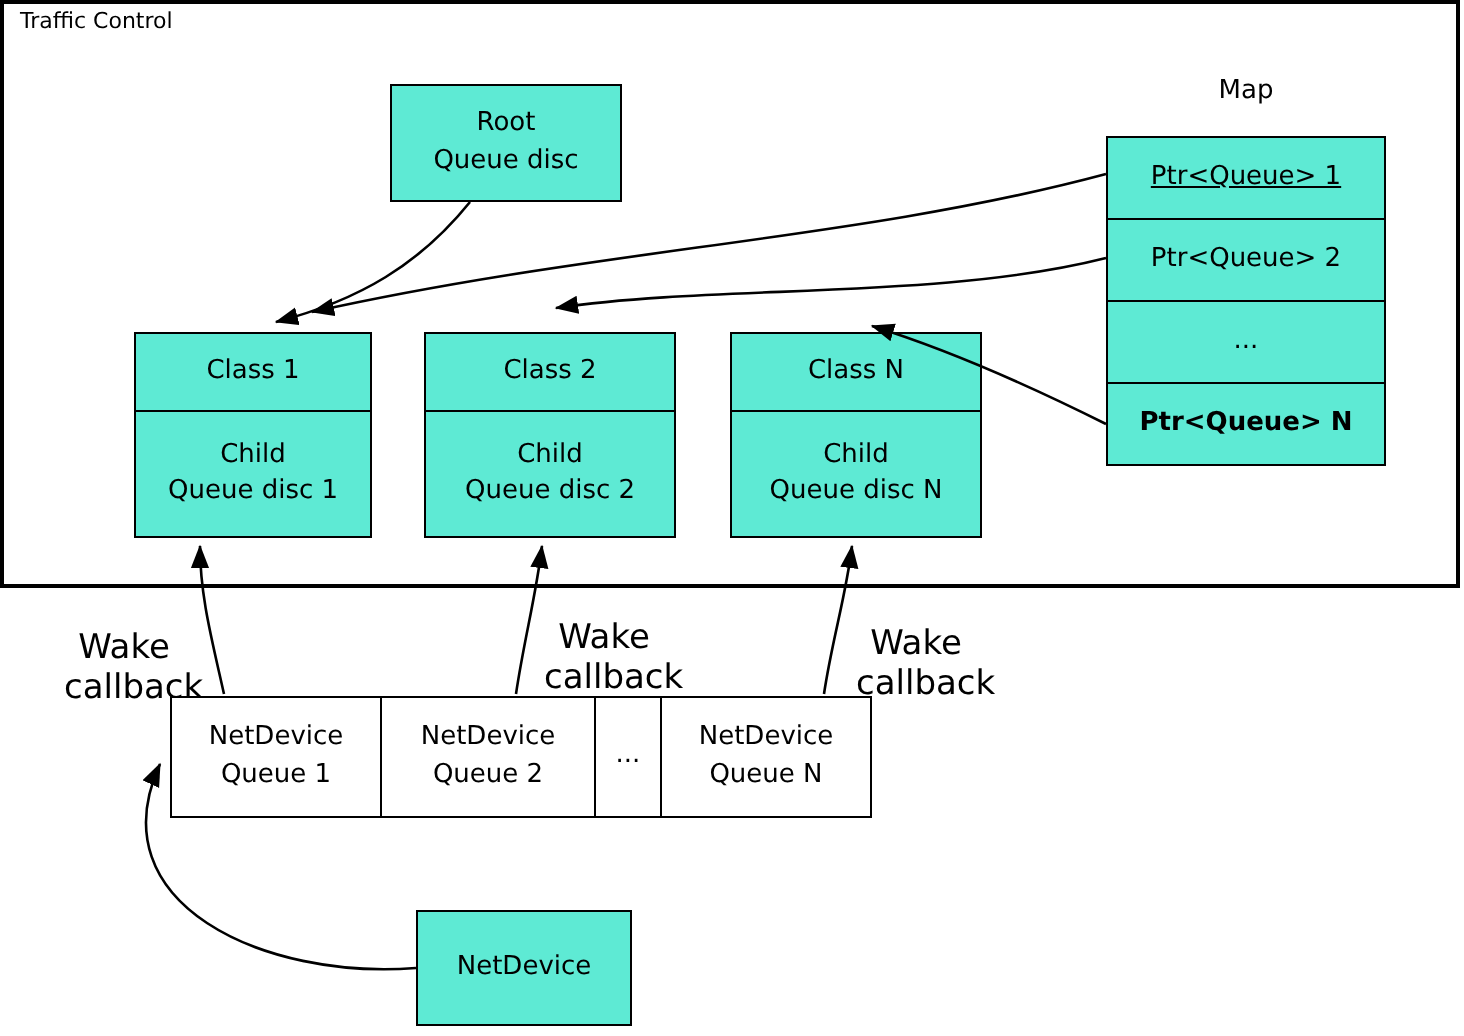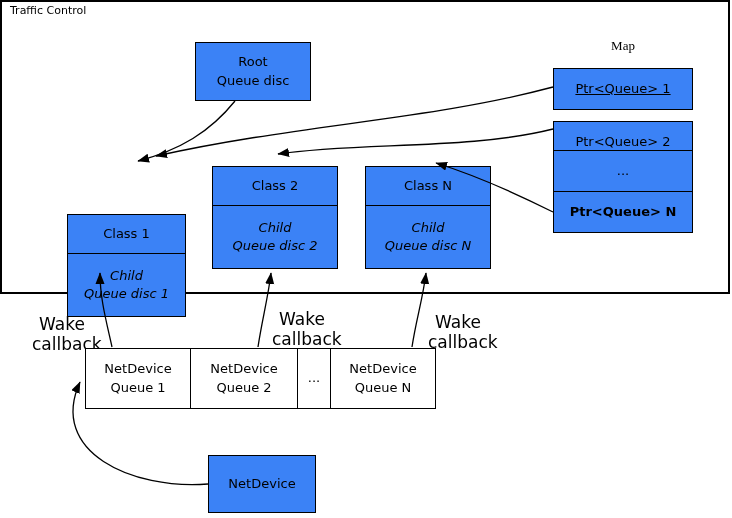--- a/index.html
+++ b/index.html
@@ -5,47 +5,47 @@
   html, body { margin: 0; padding: 0; background: #ffffff; }
   body {
     width: 732px; height: 518px; position: relative;
     font-family: "DejaVu Sans", "Liberation Sans", sans-serif;
     color: #000;
   }
   * { box-sizing: border-box; }
   .box {
     position: absolute;
     border: 1px solid #000;
-    background: #3b82f6;
+    background: #5eead4;
     display: flex; align-items: center; justify-content: center;
     text-align: center;
     white-space: pre-line;
     font-size: 13px; line-height: 1.4;
   }
   .outer {
     position: absolute; left: 0; top: 0; width: 730px; height: 294px;
     border: 2px solid #000; background: transparent;
   }
   .title {
     position: absolute; left: 10px; top: 4px;
     font-size: 11px; white-space: nowrap; text-align: center;
   }
   .map-label {
     position: absolute; left: 553px; top: 38px; width: 140px;
-    text-align: center; font-size: 13px; font-family: Liberation Serif, serif;
+    text-align: center; font-size: 13px;
   }
   .map-row { left: 553px; width: 140px; height: 42px; }
   .map-row.r0 { top: 68px; text-decoration: underline; }
-  .map-row.r1 { top: 109px; margin-top: 12px; }
+  .map-row.r1 { top: 109px; }
   .map-row.r2 { top: 150px; }
   .map-row.r3 { top: 191px; font-weight: bold; }
 
   .class-box  { height: 40px; top: 166px; }
-  .child-box  { height: 64px; top: 205px; font-style: italic; }
-  .g0 { left: 67px;  width: 119px; margin-top: 48px; }
+  .child-box  { height: 64px; top: 205px; }
+  .g0 { left: 67px;  width: 119px; }
   .g1 { left: 212px; width: 126px; text-align: center; }
   .g2 { left: 365px; width: 126px; }
 
   .ndq-row {
     position: absolute; left: 85px; top: 348px; height: 61px;
     display: flex; flex-direction: row;
   }
   .ndq-cell {
     border: 1px solid #000; background: #fff;
     display: flex; align-items: center; justify-content: center;

